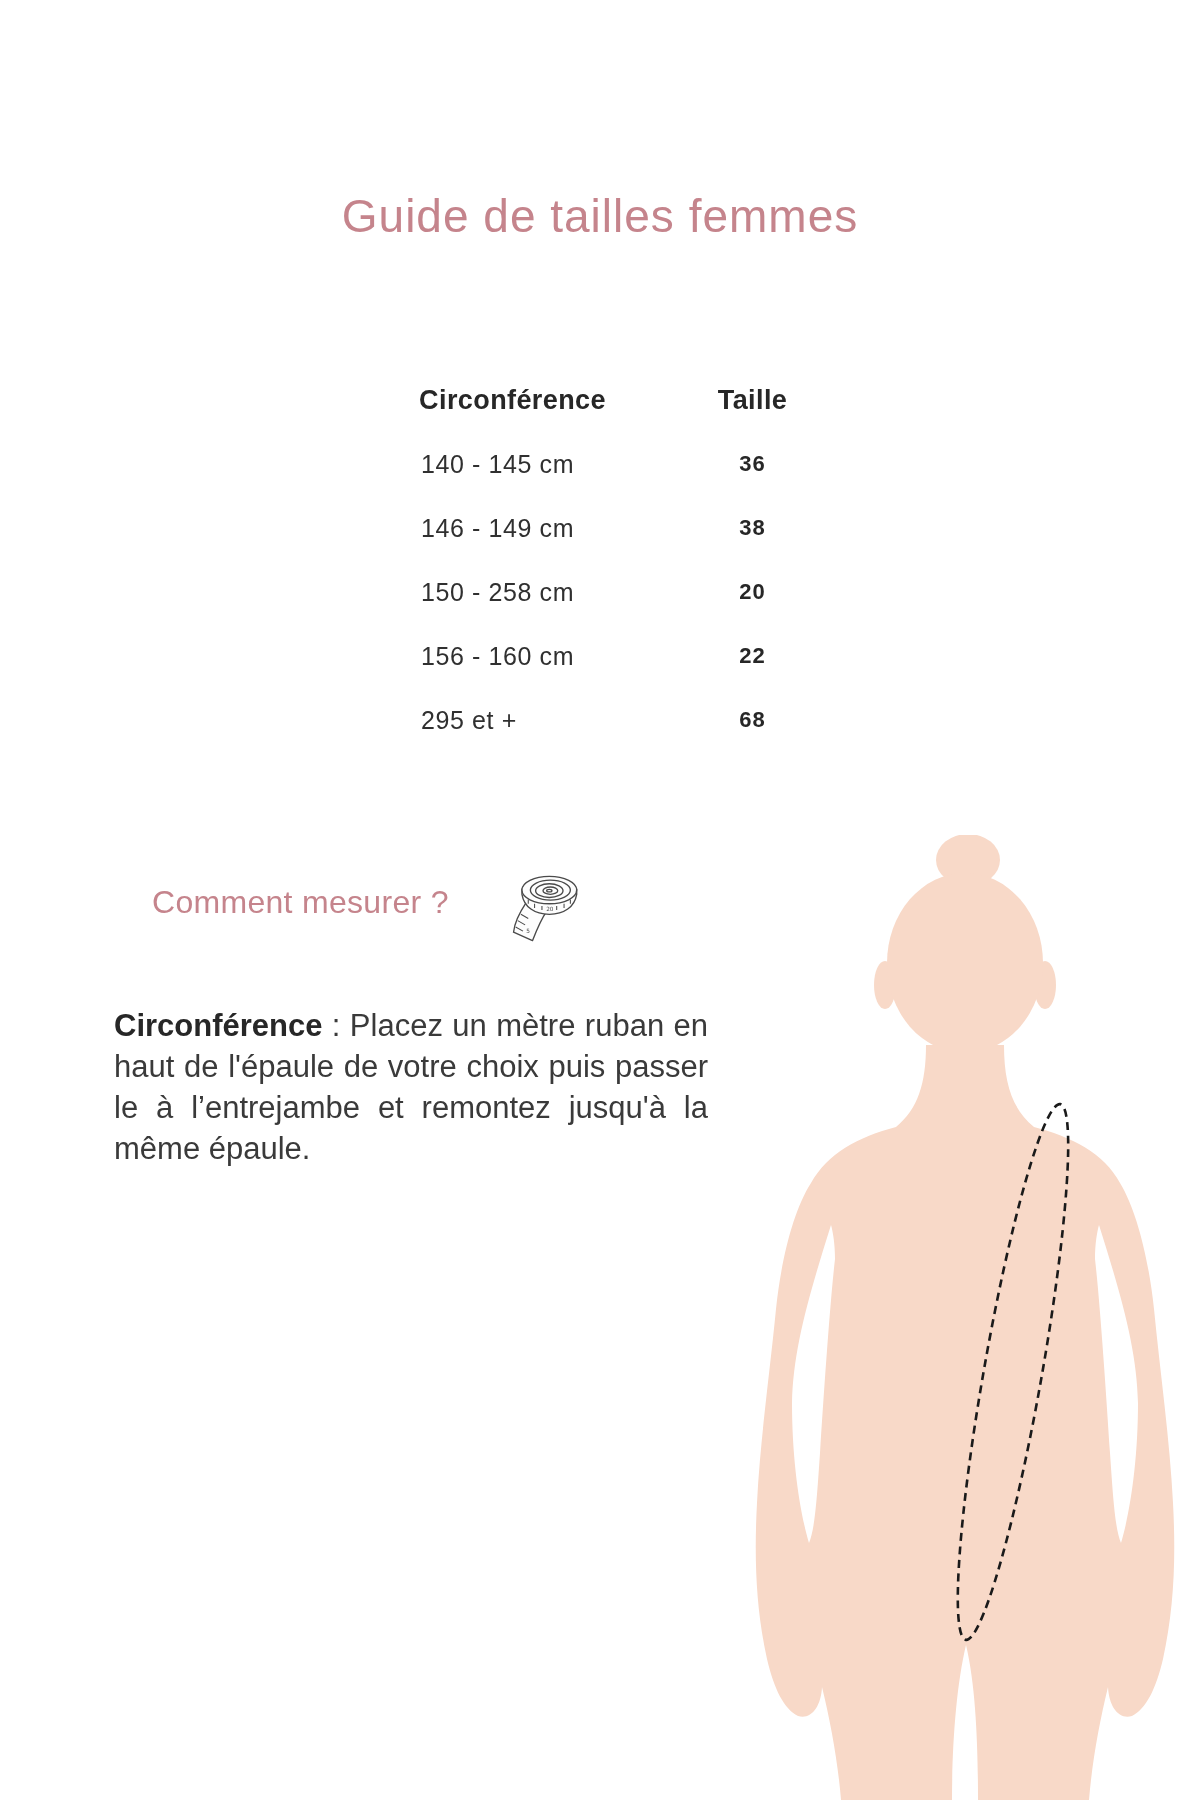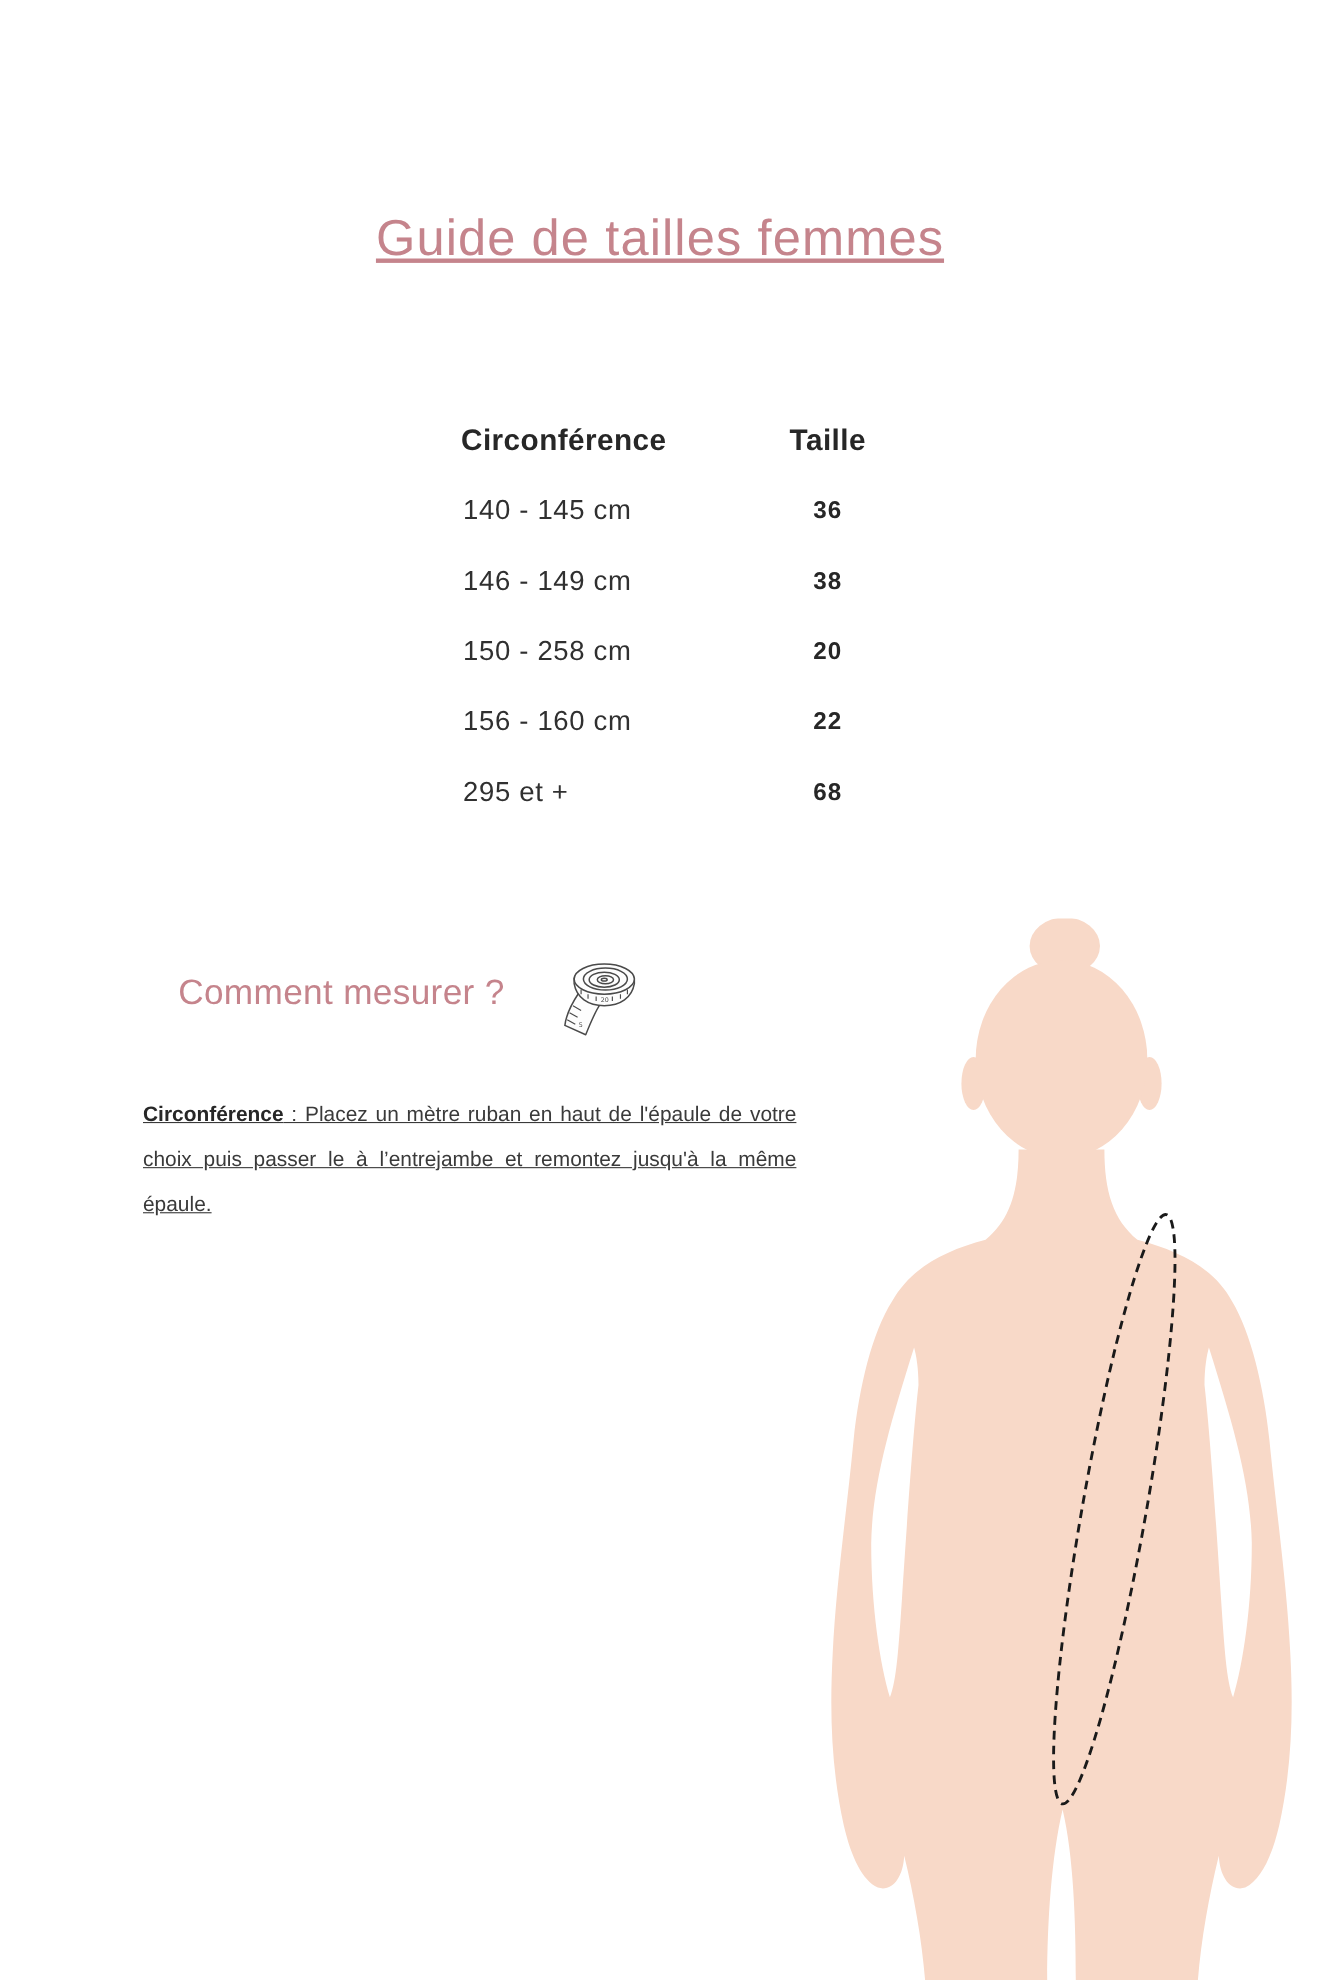--- a/index.html
+++ b/index.html
@@ -8,21 +8,20 @@
     width:1200px;height:1800px;
     background:#ffffff;
     overflow:hidden;
     font-family:"Liberation Sans",sans-serif;
   }
   .title{
     position:absolute;top:158px;left:0;width:1200px;
     text-align:center;
     font-size:46px;font-weight:400;letter-spacing:1px;
     color:#c5848c;
-    text-decoration:underline;
   }
   .size-table{
     position:absolute;left:400px;top:368px;
     display:grid;
     grid-template-columns:225px 145px;
     column-gap:55px;
     grid-auto-rows:64px;
     align-items:center;
   }
   .th{
@@ -31,32 +30,31 @@
   }
   .cell-range{
     font-size:25px;font-weight:400;color:#303030;
     text-align:left;padding-left:21px;letter-spacing:0.6px;
   }
   .cell-size{
     font-size:22px;font-weight:700;color:#272727;
     text-align:center;letter-spacing:1px;
   }
   .measure-heading{
-    position:absolute;left:162px;top:884px;
+    position:absolute;left:152px;top:884px;
     font-size:32px;font-weight:400;letter-spacing:0.3px;
     color:#c5848c;
   }
   .tape-icon{
     position:absolute;left:503px;top:868px;width:80px;height:80px;
   }
   .measure-text{
-    position:absolute;left:130px;top:974px;width:594px;
-    font-size:19px;line-height:41px;color:#3a3a3a;
+    position:absolute;left:114px;top:974px;width:594px;
+    font-size:31px;line-height:41px;color:#3a3a3a;
     text-align:justify;
-    text-decoration:underline;
   }
   .measure-text .term{font-weight:700;color:#272727;}
   .silhouette{
     position:absolute;left:680px;top:835px;width:520px;height:965px;
   }
 </style>
 </head>
 <body>
 
 <div class="page">

